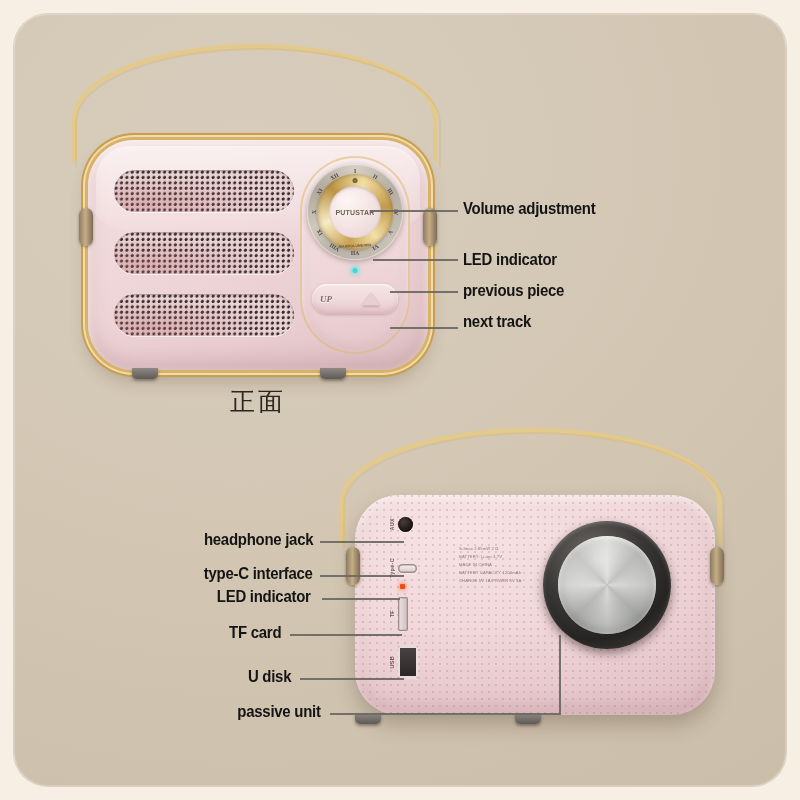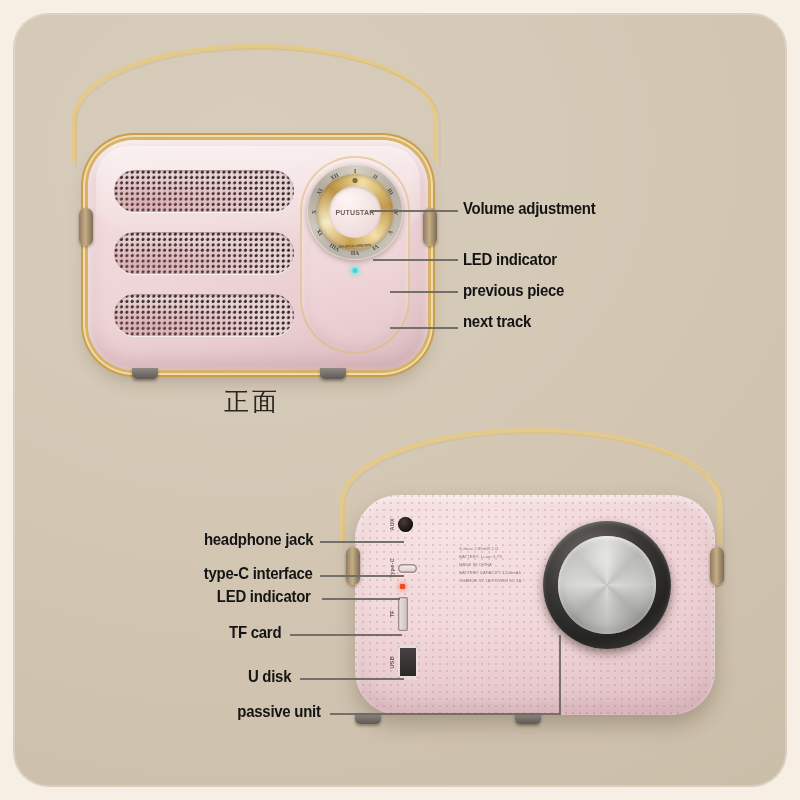--- a/index.html
+++ b/index.html
@@ -379,38 +379,42 @@
         <div class="dial-gold"></div>
         <div class="dial-dot"></div>
         <div class="dial-face">
           <span class="dial-brand">PUTUSTAR</span>
         </div>
         <div class="dial-sub">MAX/VOLUME/MIN</div>
       </div>
 
       <div class="led-front"></div>
 
+      <div class="btn-pill up">
+        <span class="btn-label">UP</span>
+        <span class="tri up-g"></span>
+      </div>
 
     </div>
 
     <div class="foot" style="left:44px;"></div>
     <div class="foot" style="left:232px;"></div>
   </div>
 
   <div class="leader" style="left:370px; top:210px; width:88px;"></div>
   <div class="leader" style="left:373px; top:259px; width:85px;"></div>
   <div class="leader" style="left:390px; top:291px; width:68px;"></div>
   <div class="leader" style="left:390px; top:327px; width:68px;"></div>
 
   <div class="callout right" style="left:463px; top:199px;">Volume adjustment</div>
   <div class="callout right" style="left:463px; top:250px;">LED indicator</div>
   <div class="callout right" style="left:463px; top:281px;">previous piece</div>
   <div class="callout right" style="left:463px; top:312px;">next track</div>
 
-  <div class="caption-cn" style="left:224px; top:385px;">正面</div>
+  <div class="caption-cn" style="left:230px; top:385px;">正面</div>
 
   <div class="strap" style="left:340px; top:428px; width:382px; height:118px; border-width:5px;"></div>
   <div class="strap-shade" style="left:343px; top:432px; width:382px; height:118px; border-width:2px; opacity:.3;"></div>
 
   <div class="device" id="back-unit">
     <div class="back-shell"></div>
     <div class="back-texture"></div>
 
     <div class="lug left" style="top:52px;"></div>
     <div class="lug right" style="top:52px;"></div>

